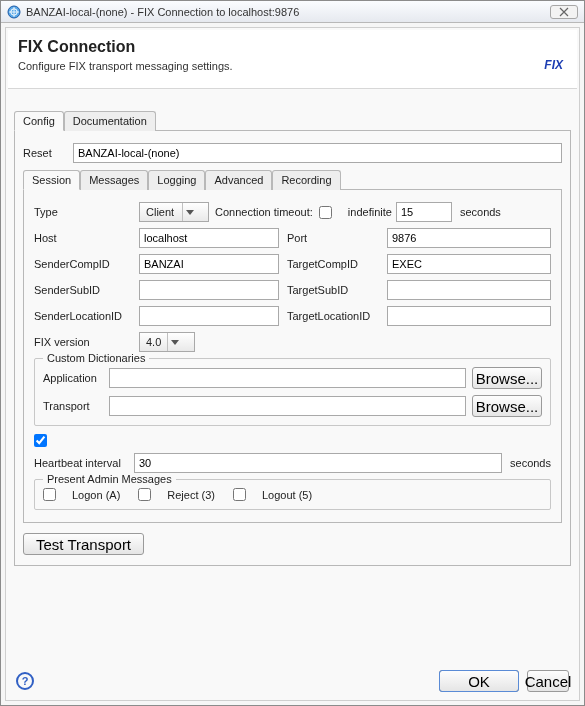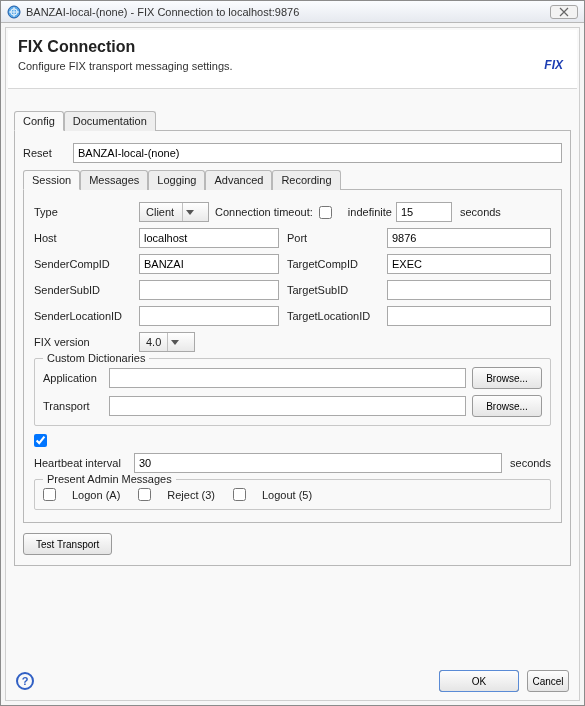--- a/index.html
+++ b/index.html
@@ -69,21 +69,21 @@
   .gap8{width:8px;}
   .fieldset {
     border:1px solid #c8c8c8; border-radius:2px; margin:4px 0 8px 0; padding:8px 8px;
     position:relative;
   }
   .fieldset > .legend {
     position:absolute; top:-7px; left:8px; background:#f9f9f9; padding:0 4px; font-size:11px;
   }
   .btn {
     border:1px solid #9a9a9a; border-radius:3px; background:linear-gradient(#fdfdfd,#e5e5e5);
-    height:22px; padding:0 12px; font-size:10px; font-family:inherit; cursor:default;
+    height:22px; padding:0 12px; font-size:15px; font-family:inherit; cursor:default;
     display:inline-flex; align-items:center; justify-content:center;
   }
   .btn.def { outline:1px solid #5a8bd6; outline-offset:-1px; }
   .checkbox { display:inline-flex; align-items:center; gap:16px; }
   .checkbox input { width:13px;height:13px; margin:0;}
   .bottom-bar {
     position:absolute; left:10px; right:10px; bottom:8px; display:flex;
     align-items:center;
   }
   .bottom-bar .help {

